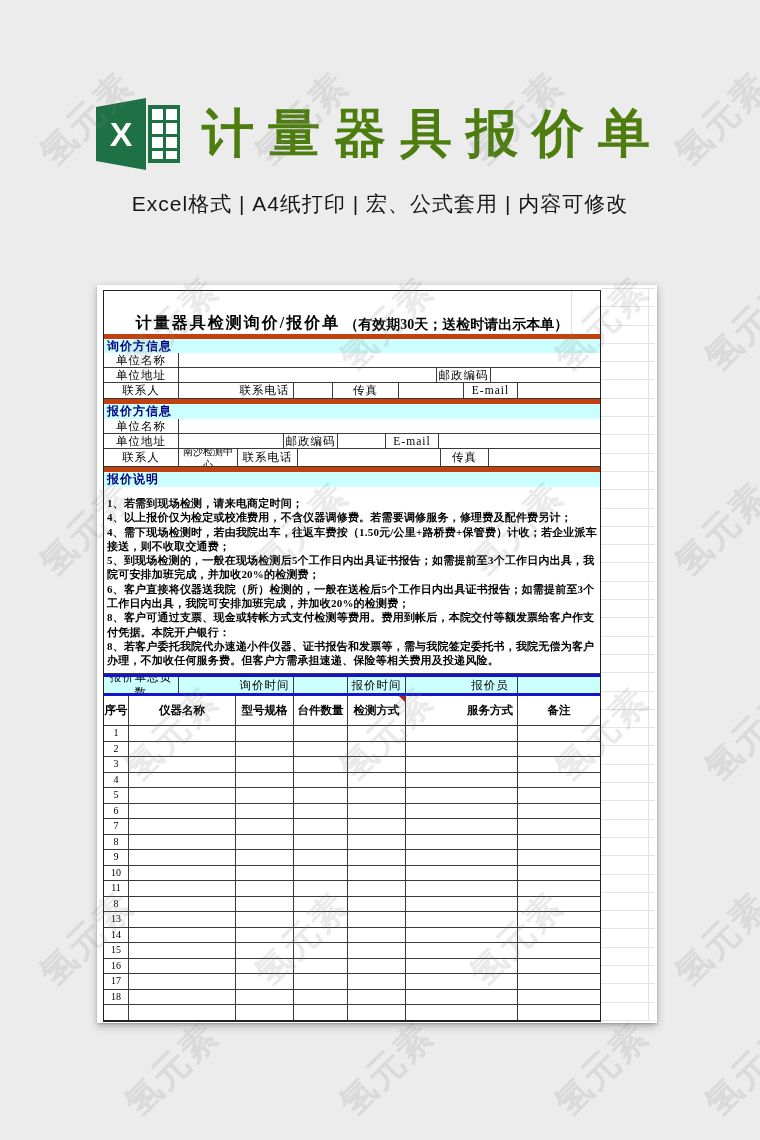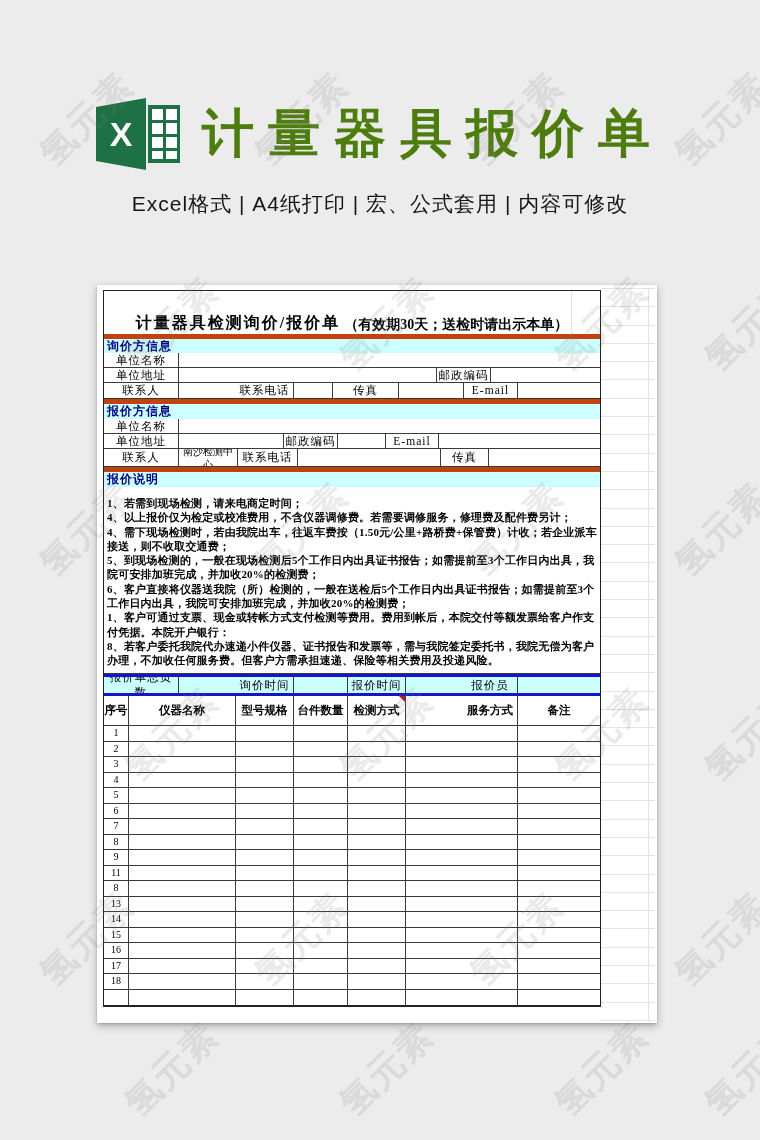--- a/index.html
+++ b/index.html
@@ -197,21 +197,21 @@
       <div class="cell"></div>
     </div>
 
     <div class="sec-head sh2">报价说明</div>
     <div class="frow notes-row" id="notes-cell">
         <div class="note-line">1、若需到现场检测，请来电商定时间；</div>
         <div class="note-line">4、以上报价仅为检定或校准费用，不含仪器调修费。若需要调修服务，修理费及配件费另计；</div>
         <div class="note-line">4、需下现场检测时，若由我院出车，往返车费按（1.50元/公里+路桥费+保管费）计收；若企业派车接送，则不收取交通费；</div>
         <div class="note-line">5、到现场检测的，一般在现场检测后5个工作日内出具证书报告；如需提前至3个工作日内出具，我院可安排加班完成，并加收20%的检测费；</div>
         <div class="note-line">6、客户直接将仪器送我院（所）检测的，一般在送检后5个工作日内出具证书报告；如需提前至3个工作日内出具，我院可安排加班完成，并加收20%的检测费；</div>
-        <div class="note-line">1、客户可通过支票、现金或转帐方式支付检测等费用。费用到帐后，本院交付等额发票给客户作支付凭据。本院开户银行：</div>
+        <div class="note-line">8、客户可通过支票、现金或转帐方式支付检测等费用。费用到帐后，本院交付等额发票给客户作支付凭据。本院开户银行：</div>
         <div class="note-line">8、若客户委托我院代办速递小件仪器、证书报告和发票等，需与我院签定委托书，我院无偿为客户办理，不加收任何服务费。但客户方需承担速递、保险等相关费用及投递风险。</div>
       </div>
 
     <div class="frow totals-row">
       <div class="cell w75 lbl">报价单总页数</div>
       <div class="cell w57"></div>
       <div class="cell w58 lbl">询价时间</div>
       <div class="cell w54"></div>
       <div class="cell w58 lbl">报价时间</div>
       <div class="cell w57"></div>
@@ -322,20 +322,30 @@
           <div class="cell w25">9</div>
           <div class="cell w107"></div>
           <div class="cell w58"></div>
           <div class="cell w54"></div>
           <div class="cell w58"></div>
           <div class="cell w57"></div>
           <div class="cell w55"></div>
           <div class="cell"></div>
         </div>
         <div class="frow irow">
+          <div class="cell w25">10</div>
+          <div class="cell w107"></div>
+          <div class="cell w58"></div>
+          <div class="cell w54"></div>
+          <div class="cell w58"></div>
+          <div class="cell w57"></div>
+          <div class="cell w55"></div>
+          <div class="cell"></div>
+        </div>
+        <div class="frow irow">
           <div class="cell w25">11</div>
           <div class="cell w107"></div>
           <div class="cell w58"></div>
           <div class="cell w54"></div>
           <div class="cell w58"></div>
           <div class="cell w57"></div>
           <div class="cell w55"></div>
           <div class="cell"></div>
         </div>
         <div class="frow irow">

